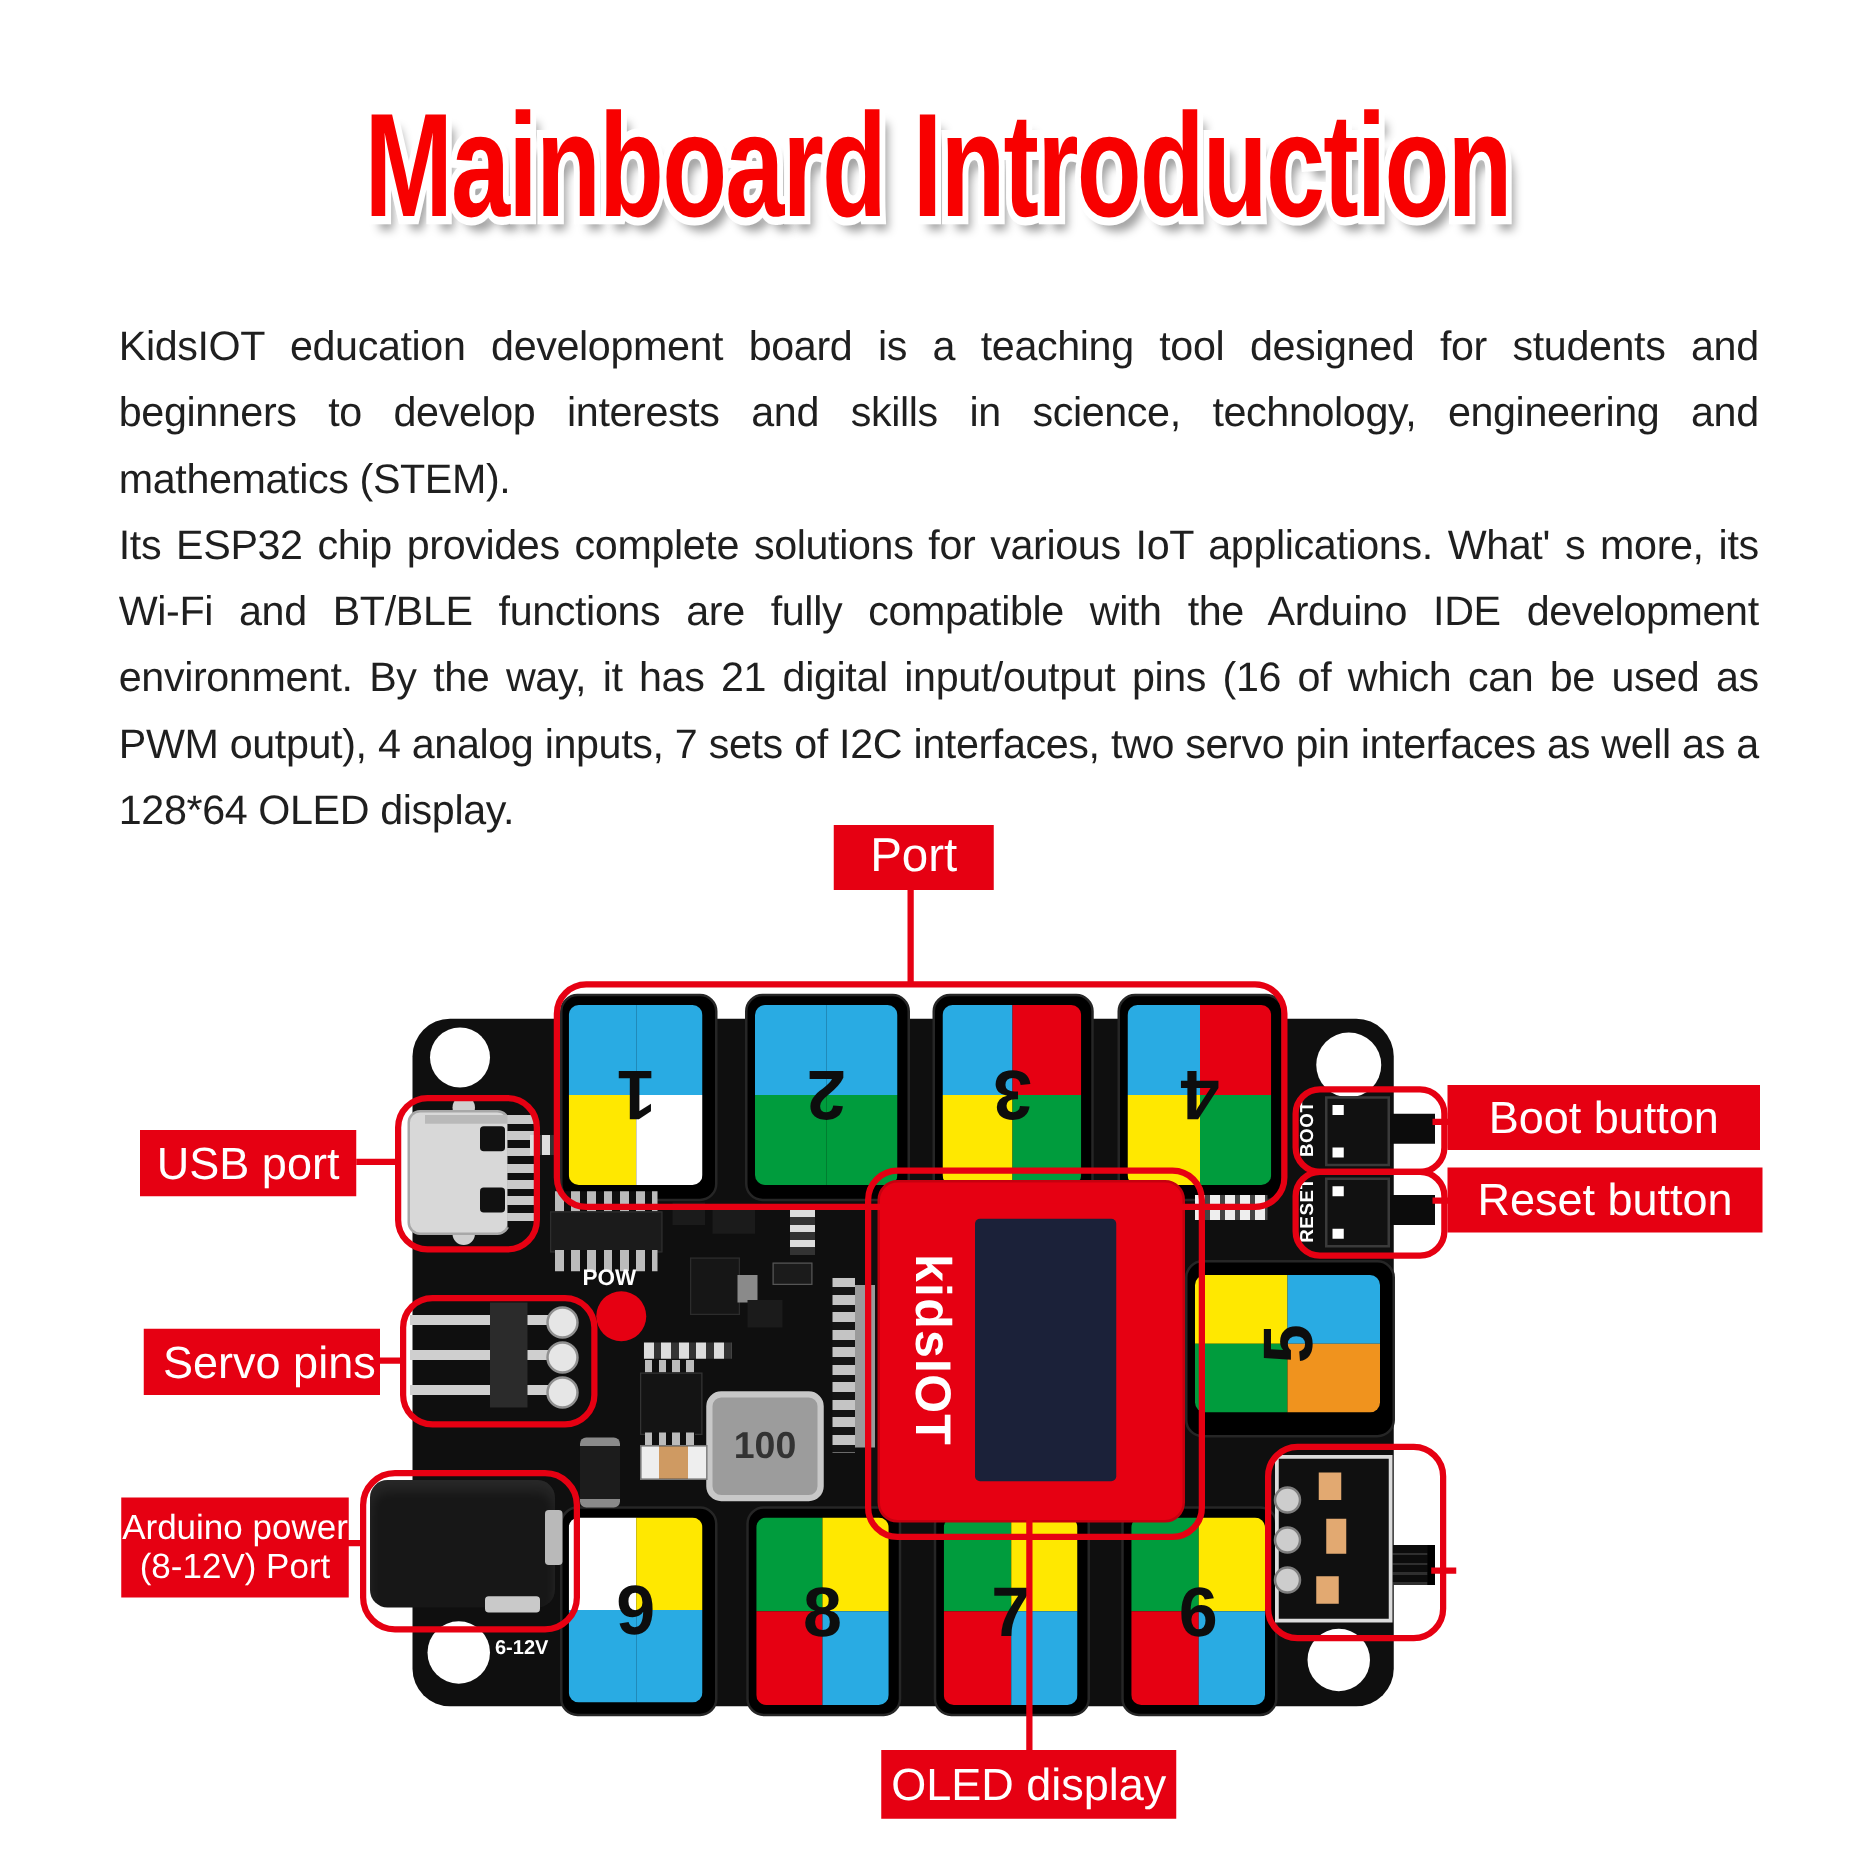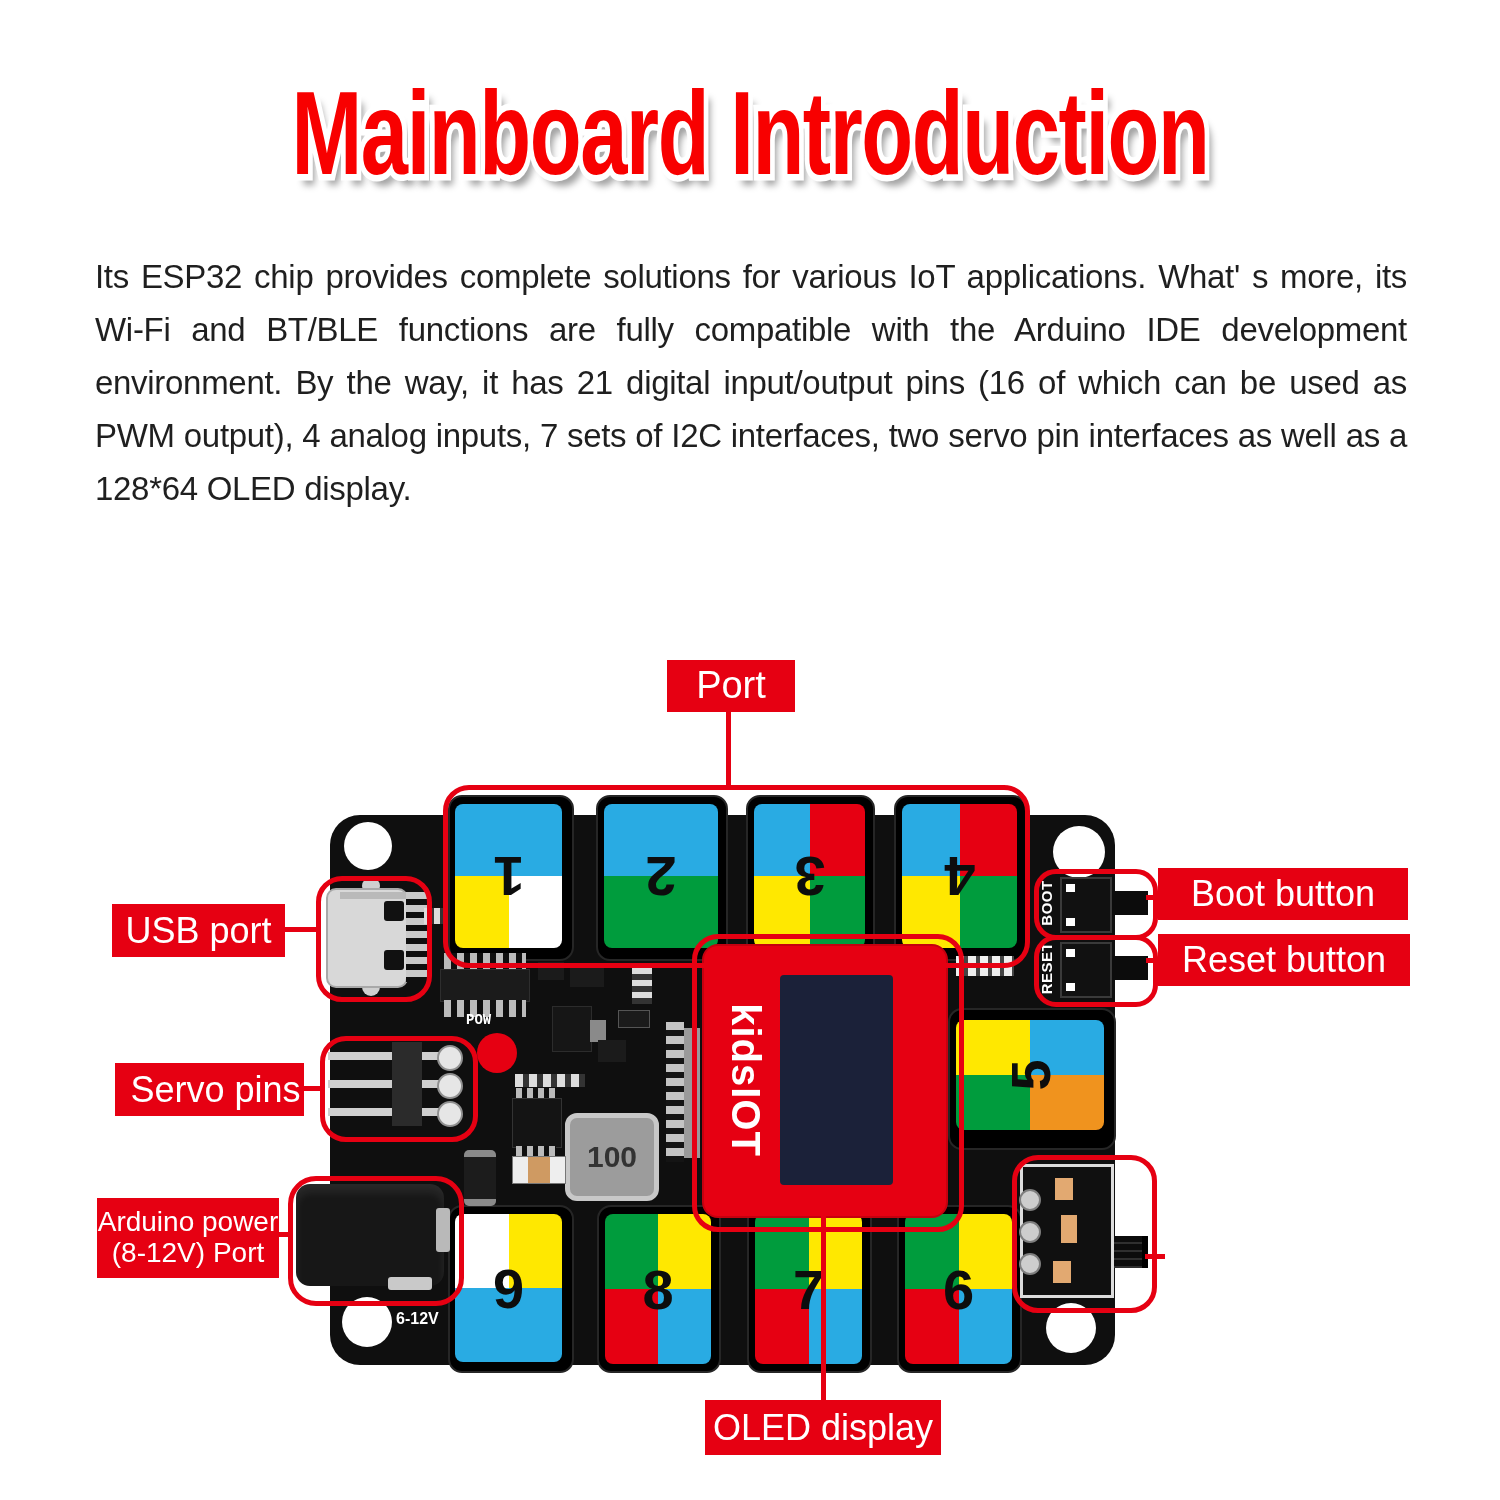--- a/index.html
+++ b/index.html
@@ -64,20 +64,21 @@
 <body>
 
 <div id="canvas">
 
   <div class="title">
     <span class="title-stroke">Mainboard Introduction</span>
     <span class="title-fill">Mainboard Introduction</span>
   </div>
 
   <div class="intro">
+    <p>KidsIOT education development board is a teaching tool designed for students and beginners to develop interests and skills in science, technology, engineering and mathematics (STEM).</p>
     <p>Its ESP32 chip provides complete solutions for various IoT applications. What' s more, its Wi-Fi and BT/BLE functions are fully compatible with the Arduino IDE development environment. By the way, it has 21 digital input/output pins (16 of which can be used as PWM output), 4 analog inputs, 7 sets of I2C interfaces, two servo pin interfaces as well as a 128*64 OLED display.</p>
   </div>
 
   <div class="board"></div>
 
   <div class="hole" style="left:344px;top:822px;width:48px;height:48px;"></div>
   <div class="hole" style="left:1053px;top:826px;width:52px;height:52px;"></div>
   <div class="hole" style="left:342px;top:1297px;width:50px;height:50px;"></div>
   <div class="hole" style="left:1046px;top:1303px;width:50px;height:50px;"></div>
 
@@ -171,21 +172,21 @@
   <div class="cmp" style="left:384px;top:901px;width:20px;height:20px;background:#111;border-radius:3px;"></div>
   <div class="cmp" style="left:384px;top:950px;width:20px;height:20px;background:#111;border-radius:3px;"></div>
   <div class="cmp teeth-h" style="left:404px;top:892px;width:7px;height:88px;transform:rotate(90deg);transform-origin:0 0;left:428px;"></div>
   <div class="cmp" style="left:406px;top:892px;width:22px;height:90px;background:repeating-linear-gradient(180deg,#c9c9c9 0 7px,#0f0f0f 7px 13px);"></div>
   <div class="cmp" style="left:424px;top:908px;width:22px;height:16px;background:repeating-linear-gradient(90deg,#ddd 0 6px,#333 6px 10px);"></div>
 
   <div class="cmp teeth-v" style="left:444px;top:953px;width:82px;height:17px;background:repeating-linear-gradient(90deg,#bbb 0 7px,#0f0f0f 7px 13px);"></div>
   <div class="cmp" style="left:440px;top:969px;width:88px;height:31px;background:#1b1b1b;border:1px solid #2e2e2e;"></div>
   <div class="cmp" style="left:444px;top:1000px;width:82px;height:17px;background:repeating-linear-gradient(90deg,#bbb 0 7px,#0f0f0f 7px 13px);"></div>
 
-  <div class="silk" style="left:466px;top:1012px;font-size:14px;font-family:Liberation Mono, monospace;">POW</div>
+  <div class="silk" style="left:466px;top:1012px;font-size:18px;">POW</div>
   <div class="cmp" style="left:477px;top:1033px;width:40px;height:40px;background:#e60012;border-radius:50%;"></div>
 
   <div class="cmp" style="left:538px;top:962px;width:26px;height:18px;background:#1b1b1b;"></div>
   <div class="cmp" style="left:570px;top:963px;width:34px;height:24px;background:#1b1b1b;"></div>
   <div class="cmp" style="left:632px;top:968px;width:20px;height:36px;background:repeating-linear-gradient(180deg,#ddd 0 6px,#333 6px 12px);"></div>
   <div class="cmp" style="left:552px;top:1006px;width:38px;height:44px;background:#161616;border:1px solid #2c2c2c;"></div>
   <div class="cmp" style="left:590px;top:1020px;width:16px;height:22px;background:#8a8a8a;"></div>
   <div class="cmp" style="left:618px;top:1010px;width:30px;height:16px;background:#1b1b1b;border:1px solid #555;"></div>
   <div class="cmp" style="left:598px;top:1040px;width:28px;height:22px;background:#1b1b1b;"></div>
   <div class="cmp" style="left:515px;top:1074px;width:70px;height:13px;background:repeating-linear-gradient(90deg,#ddd 0 8px,#333 8px 14px);"></div>

